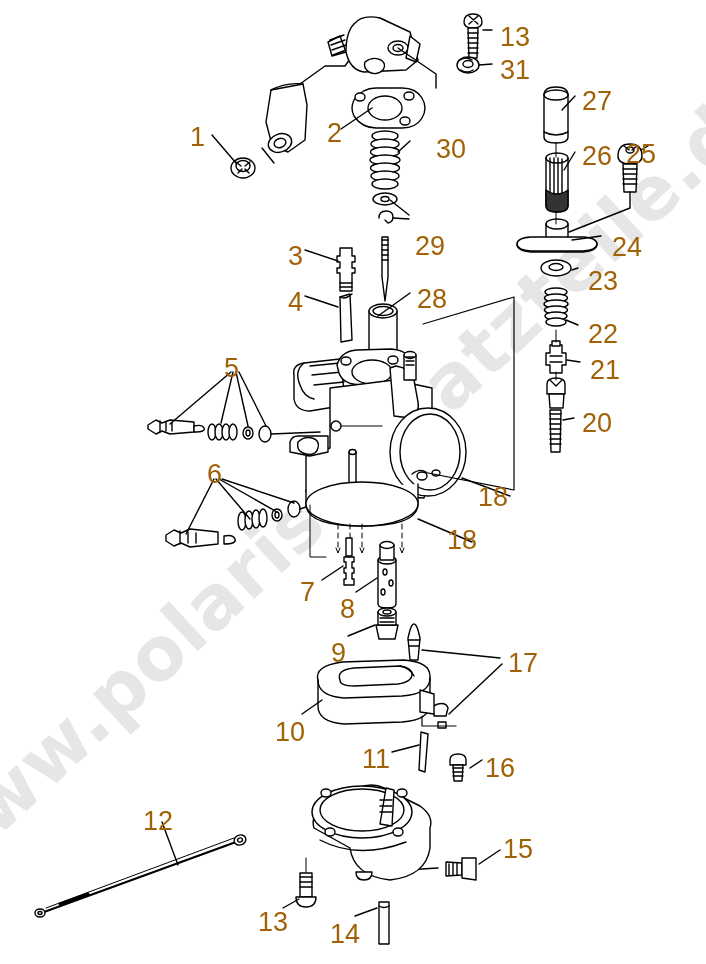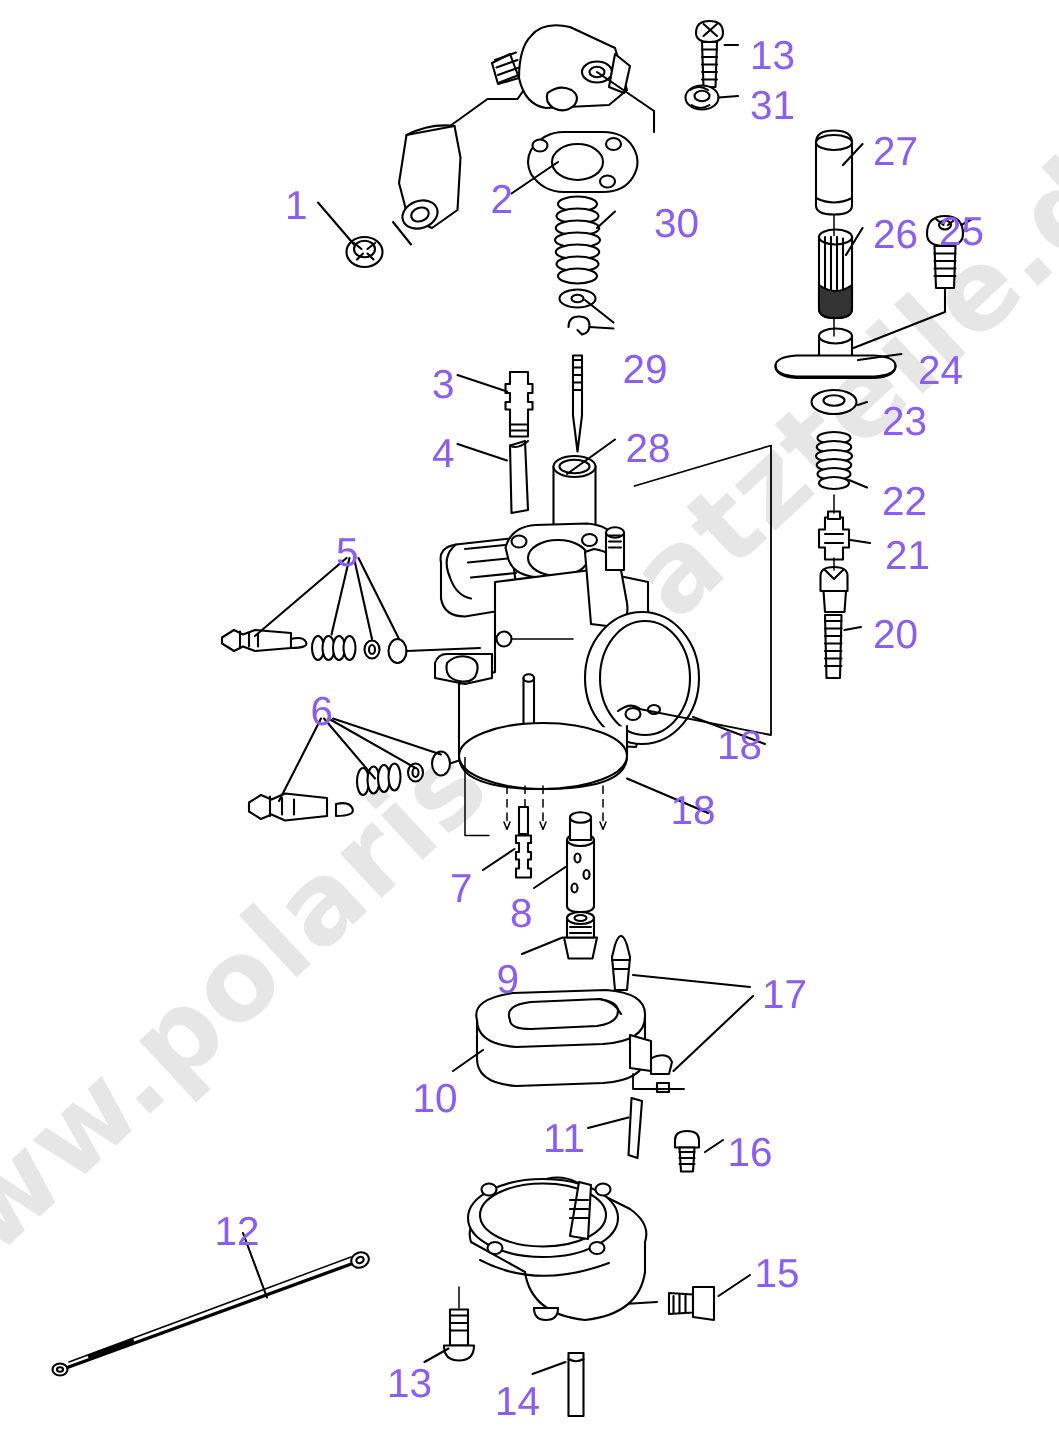--- a/index.html
+++ b/index.html
@@ -32,21 +32,21 @@
   #callouts{
     position:absolute;left:0;top:0;
     width:706px;height:964px;
     z-index:20;
   }
   .callout{
     position:absolute;
     font-family:"Liberation Sans",sans-serif;
     font-size:27px;
     line-height:27px;
-    color:#8b5cf6;
+    color:#a16207;
     white-space:nowrap;
     user-select:none;
   }
   .lead{stroke:#000;stroke-width:1.4;fill:none;}
   .grpline{stroke:#000;stroke-width:1.2;fill:none;}
 </style>
 </head>
 <body>
 
 <div id="page">

